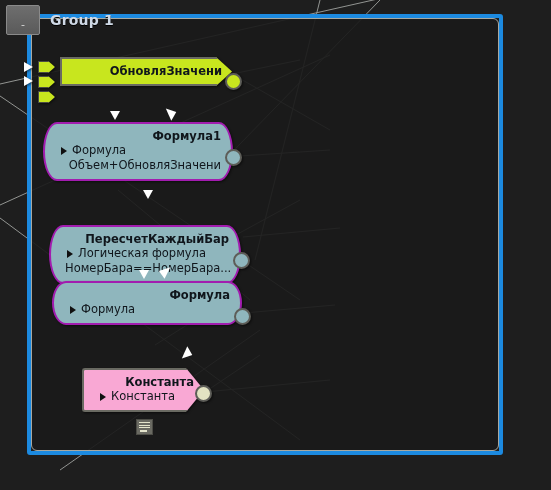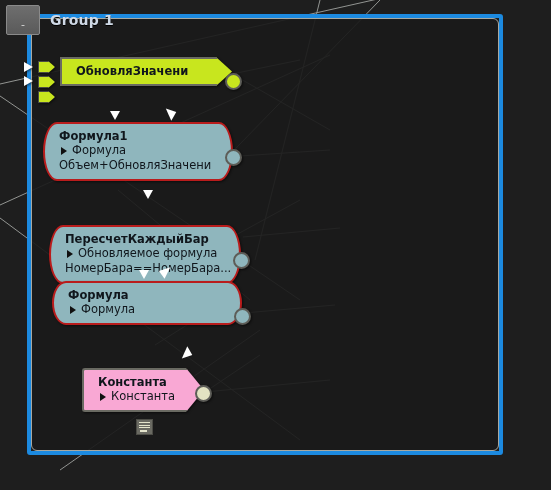--- a/index.html
+++ b/index.html
@@ -48,20 +48,21 @@
   }
 
   
   .node{position:absolute;z-index:5;}
   .node-body{
     position:relative;
     border:2px solid #5d5d58;
     border-left:none;border-right:none;
     box-sizing:border-box;
     padding:5px 10px 6px 14px;
+    text-align:right;
   }
   .node-shell{
     position:relative;
     filter:drop-shadow(1px 1px 1px rgba(0,0,0,.55));
   }
   .node-title{
     font-size:11.5px;font-weight:bold;color:#10161c;line-height:14px;white-space:nowrap;
   }
   .node-sub{
     font-size:11.5px;color:#10161c;line-height:15px;white-space:nowrap;
@@ -79,21 +80,21 @@
 
   
   .shape-yellow{
     background:#c8e61e;
     clip-path:polygon(0 0, calc(100% - 16px) 0, 100% 50%, calc(100% - 16px) 100%, 0 100%);
     border:2px solid #6a6a62;
     border-right:none;
   }
   .shape-teal{
     background:#8fb6bd;
-    border:2px solid #b91c1c;
+    border:2px solid #a21caf;
     border-radius:14px/50%;
   }
   .shape-cream{
     background:#f9a8d4;
     clip-path:polygon(0 0, calc(100% - 18px) 0, 100% 50%, calc(100% - 18px) 100%, 0 100%);
     border:2px solid #6a6a62;
     border-right:none;
     border-radius:3px 0 0 3px;
   }
 
@@ -191,21 +192,21 @@
       <div class="out-port teal" style="right:-9px;top:27px;"></div>
     </div>
   </div>
 
   <div class="node" style="left:49px;top:201px;width:192px;margin-top:24px;">
     <div class="node-shell">
       <div class="node-body shape-teal">
         <div class="node-title">ПересчетКаждыйБар</div>
         <div class="node-sub">
           <span class="tri"></span>
-          <span>Обновляемое формула</span>
+          <span>Логическая формула</span>
         </div>
         <div class="node-expr">НомерБара==НомерБара...</div>
       </div>
       <div class="out-port teal" style="right:-9px;top:27px;"></div>
     </div>
   </div>
 
   <div class="node" style="left:52px;top:281px;width:190px;">
     <div class="node-shell">
       <div class="node-body shape-teal">

